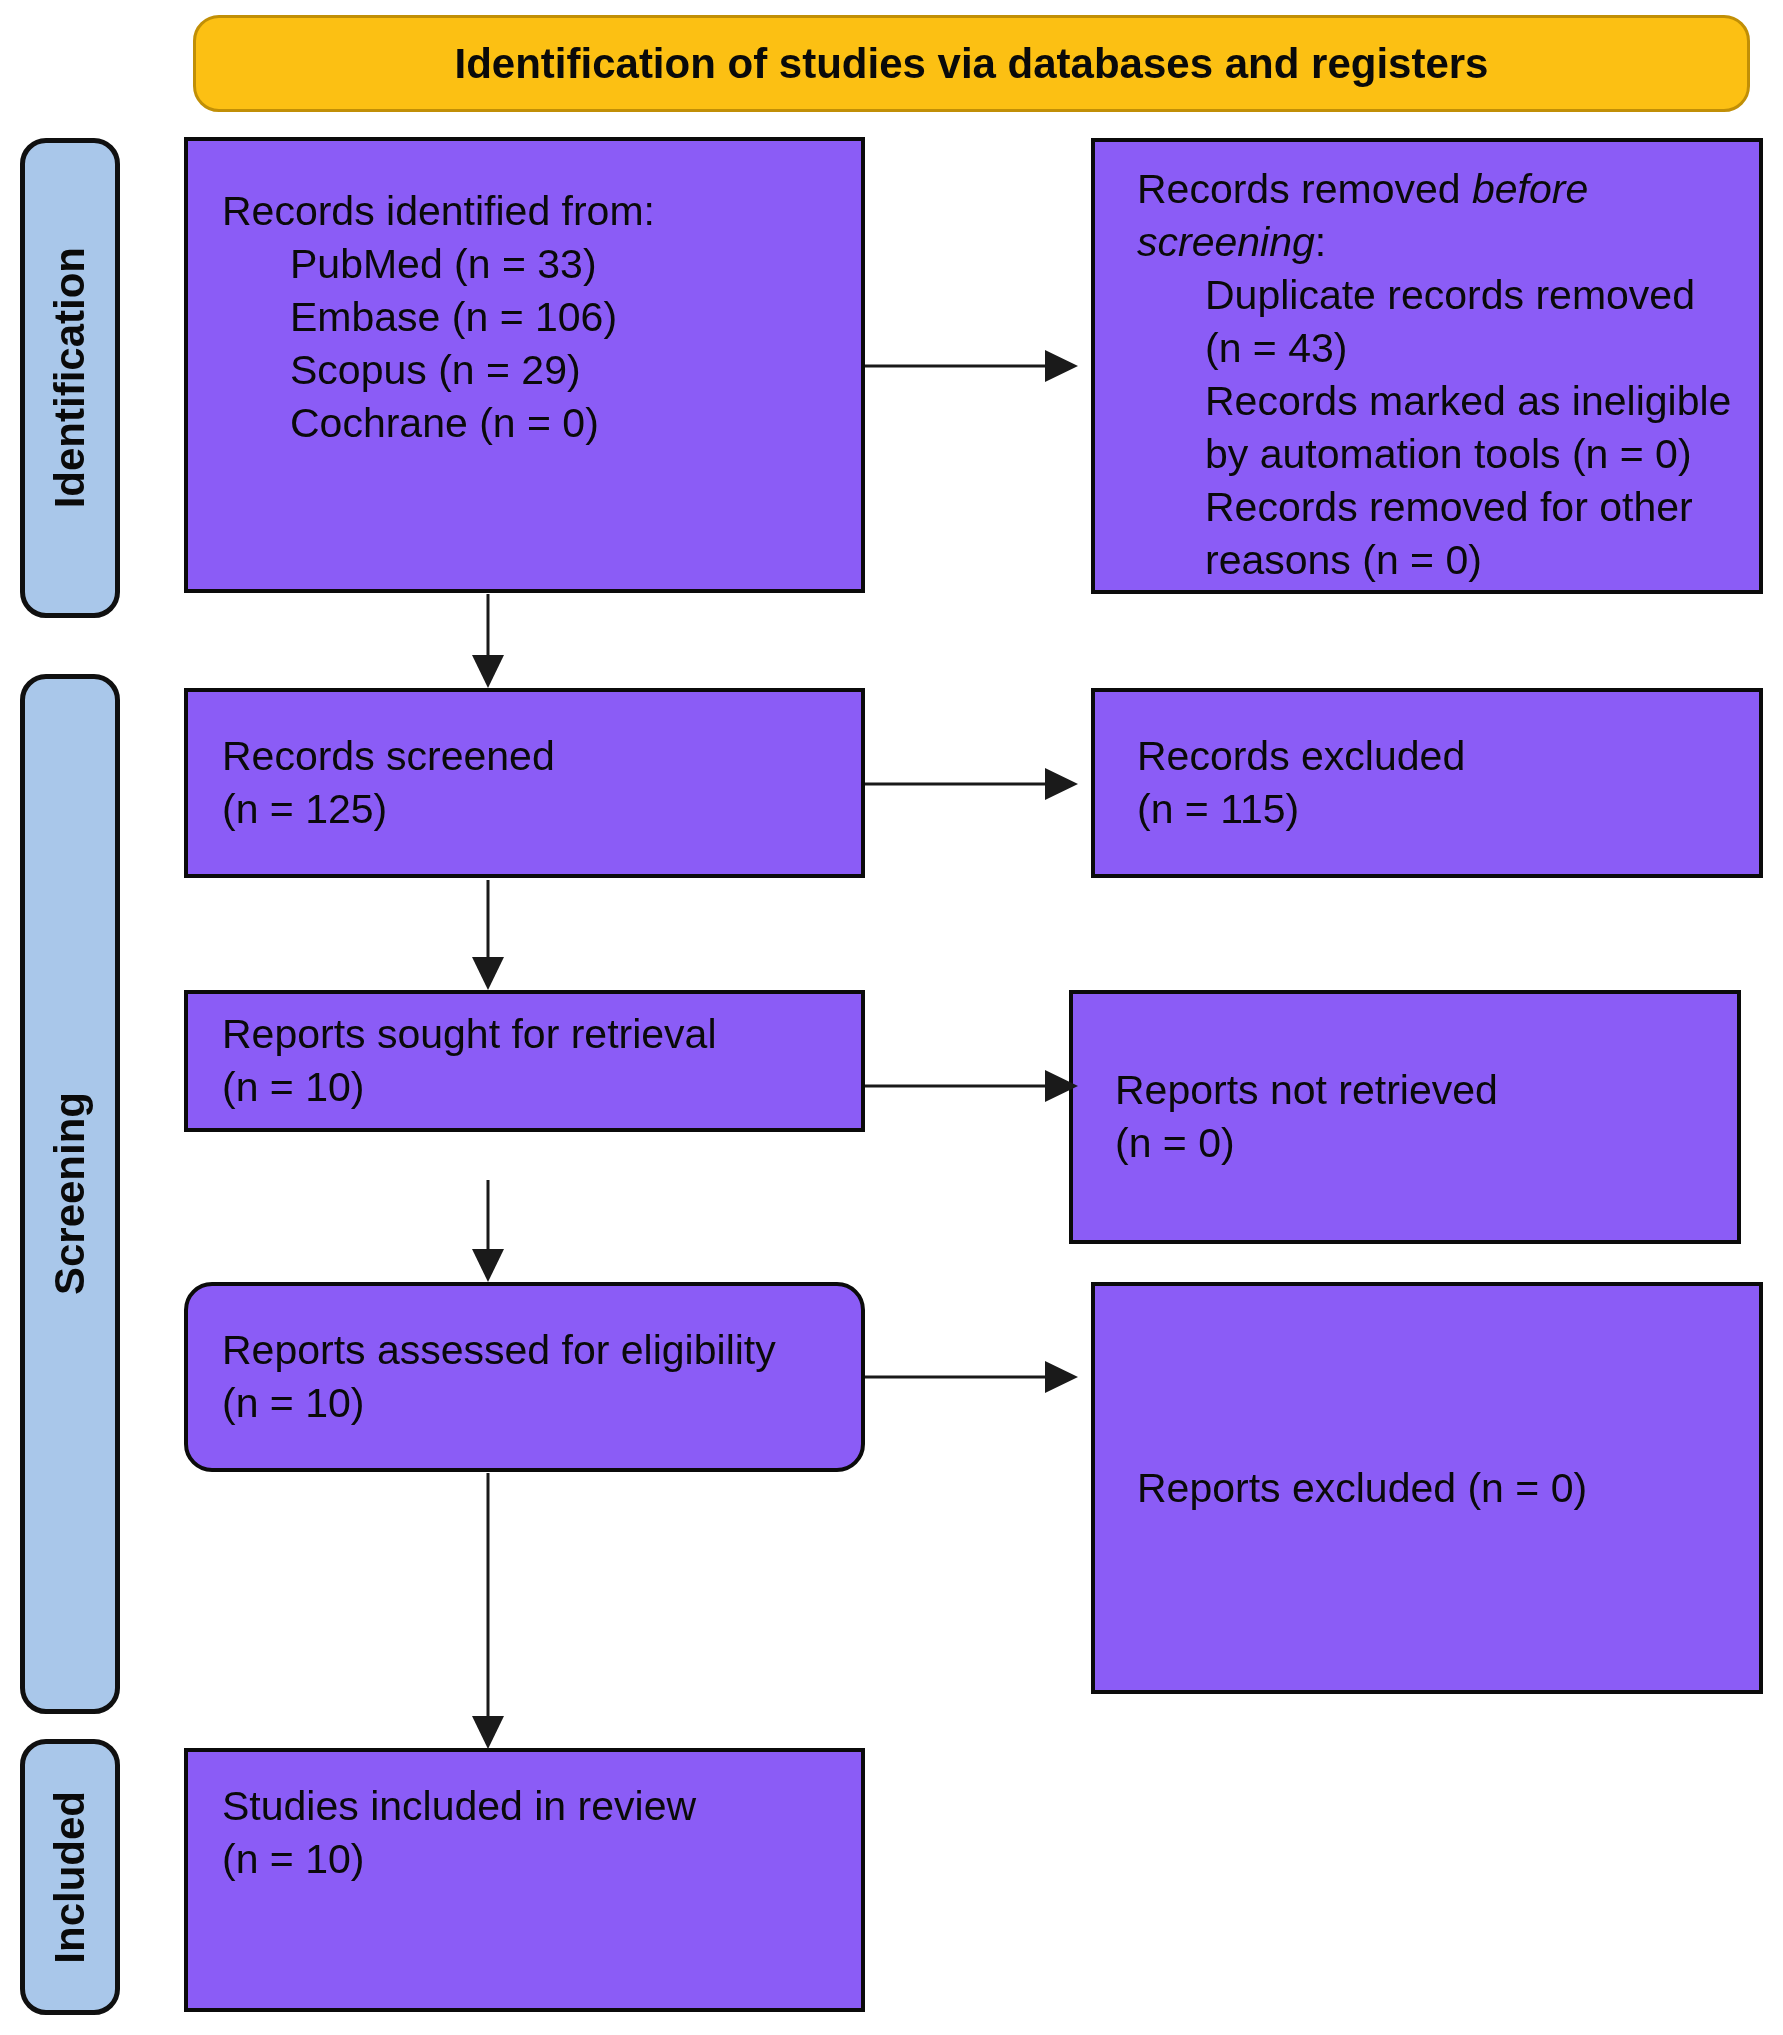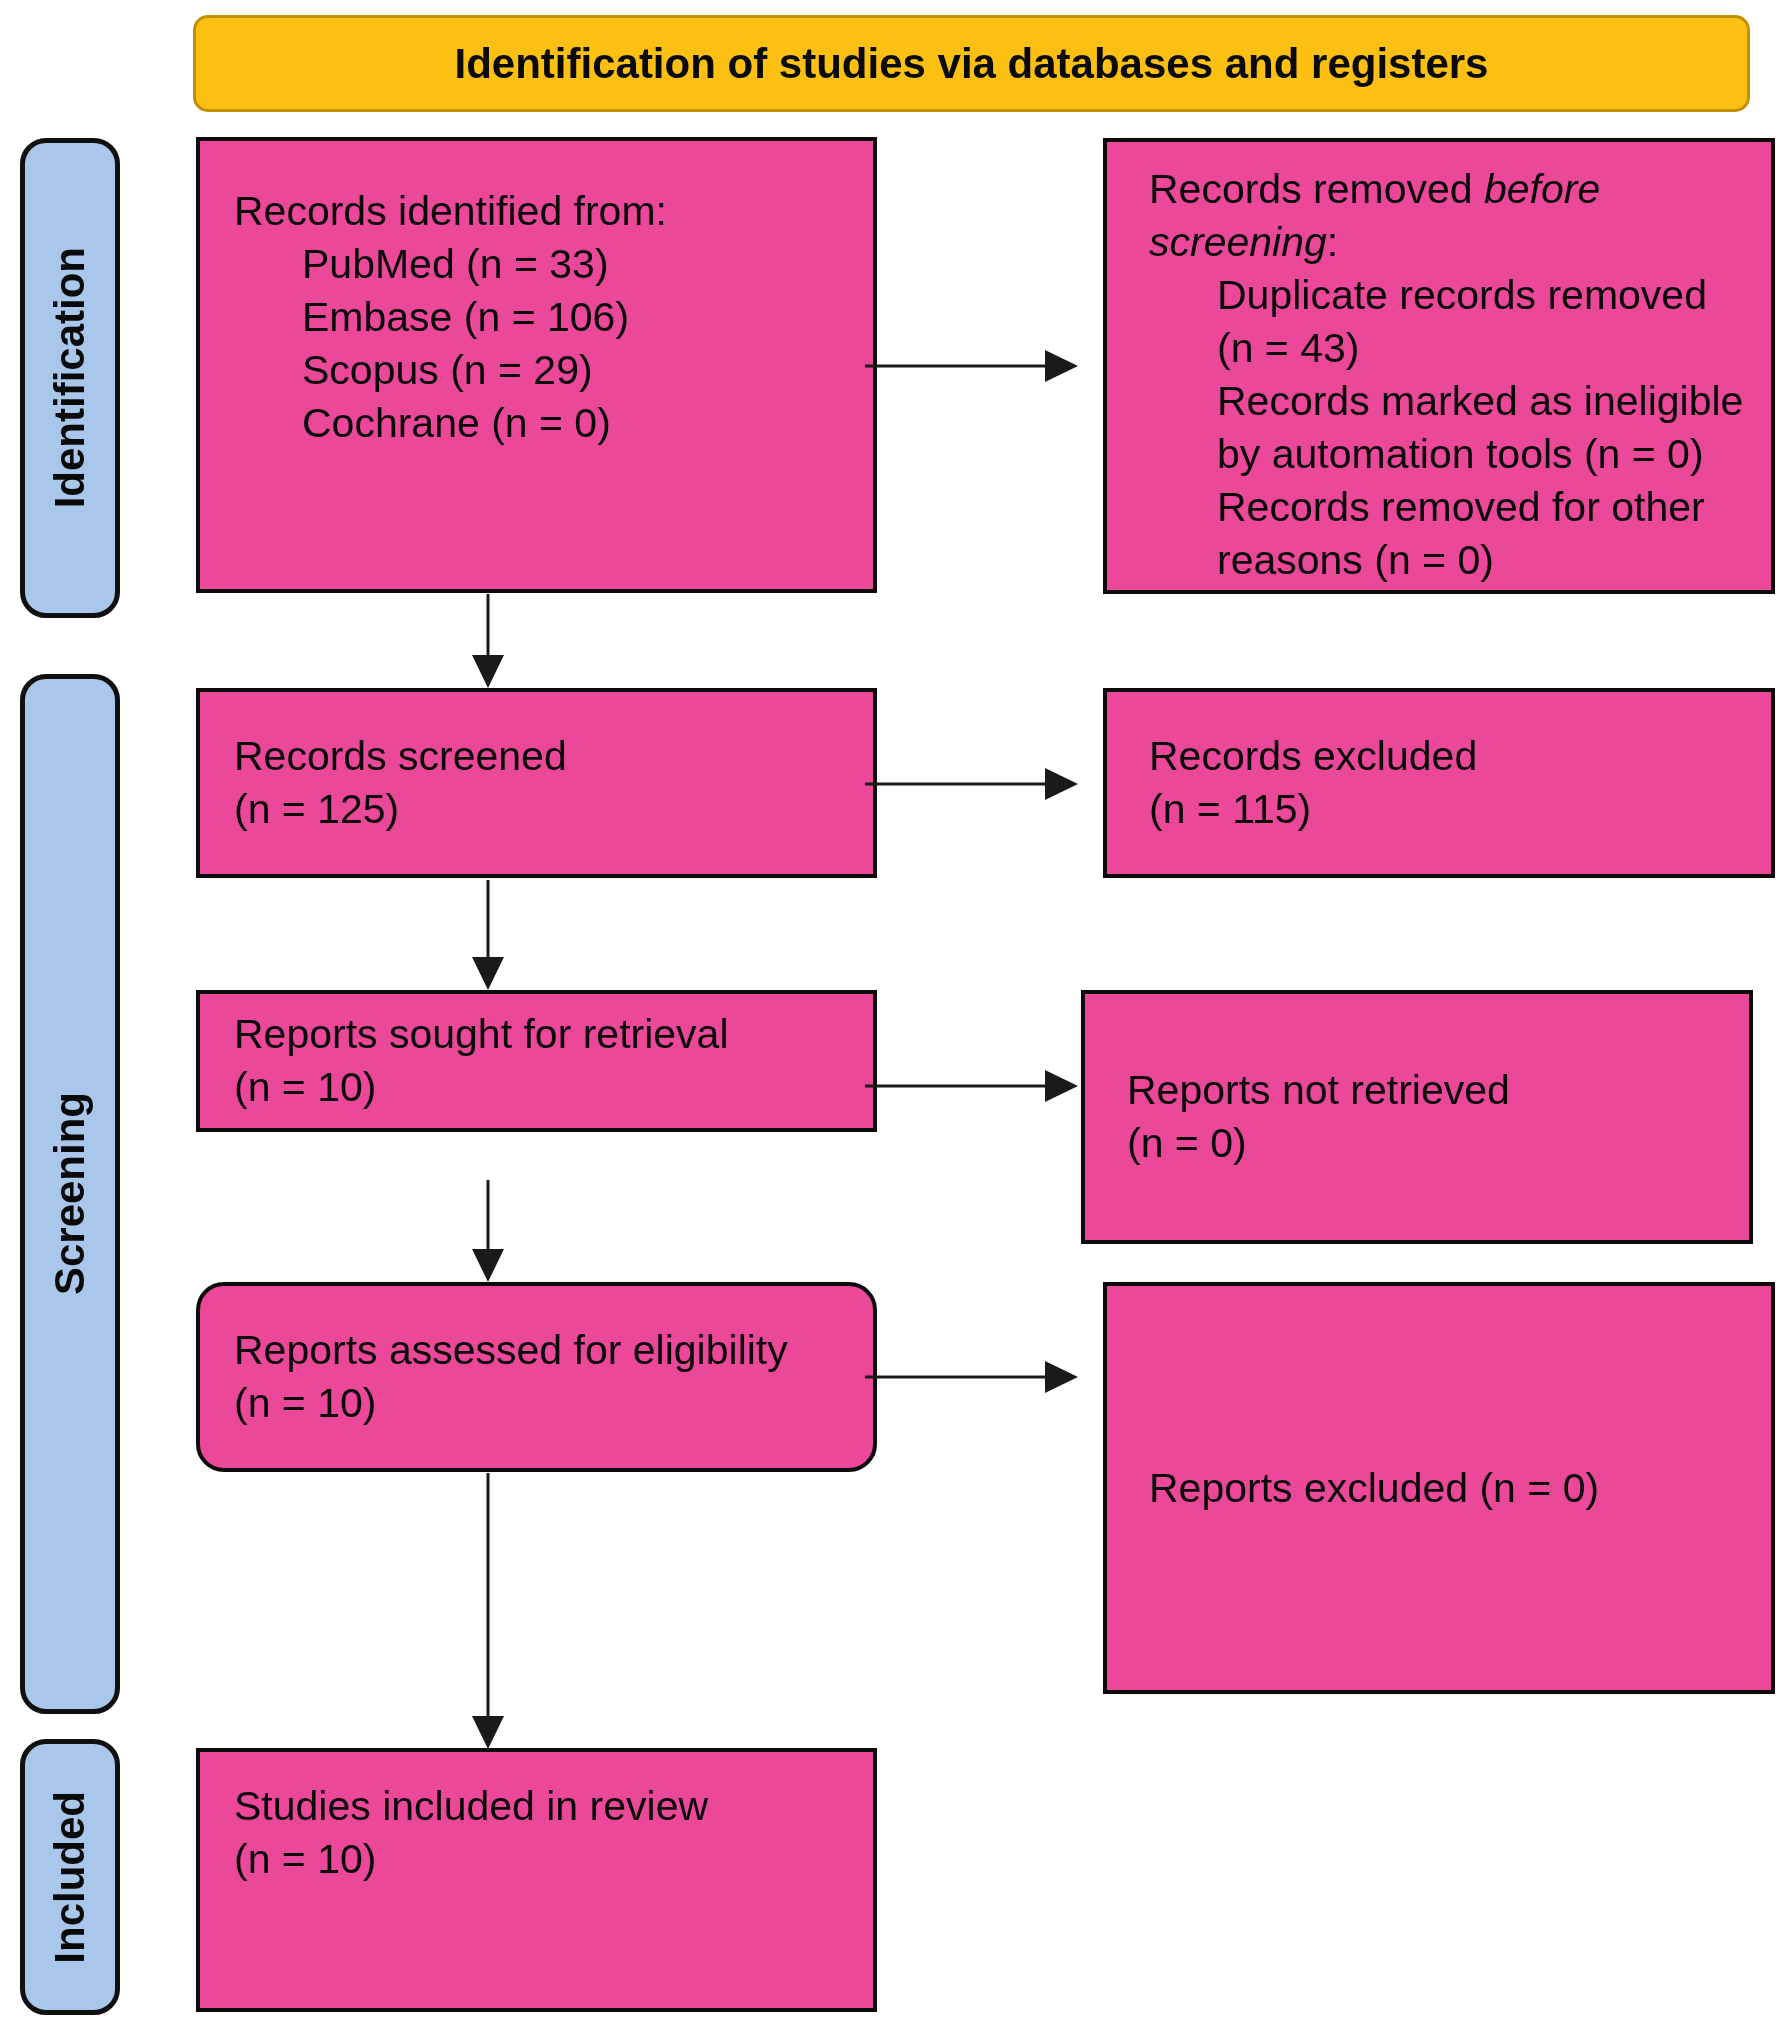--- a/index.html
+++ b/index.html
@@ -5,43 +5,43 @@
   html,body{margin:0;padding:0;background:#ffffff;}
   .canvas{
     position:relative;width:1783px;height:2035px;background:#ffffff;
     font-family:"Liberation Sans","DejaVu Sans",sans-serif;
     color:var(--text,#0a0a0a);
   }
   
   .banner{
     position:absolute;left:193px;top:15px;width:1557px;height:97px;
     box-sizing:border-box;border:3.8px solid var(--banner-border,#c18f06);
-    background:var(--banner-fill,#fcc013);border-radius:15px;
+    background:var(--banner-fill,#fcc013);border-radius:26px;
     display:flex;align-items:center;justify-content:center;
   }
   .banner-title{font-weight:bold;font-size:42px;}
   
   .stage{
     position:absolute;left:20.4px;width:100px;box-sizing:border-box;
     background:var(--stage-fill,#a9c7ea);
     border:5.3px solid var(--stage-border,#101010);border-radius:26px;
     display:flex;align-items:center;justify-content:center;
   }
   .stage-identification{top:138px;height:480px;}
   .stage-screening{top:674px;height:1040px;}
   .stage-included{top:1739px;height:276px;}
   .stage-label{
     writing-mode:vertical-rl;transform:rotate(180deg);
     font-weight:bold;font-size:42px;white-space:nowrap;
   }
   
   .fbox{
-    position:absolute;background:#ec4899;box-sizing:border-box;
+    position:absolute;background:#8b5cf6;box-sizing:border-box;
     border:4.5px solid var(--box-border,#0b0b0b);
-    font-size:41px;line-height:53px;margin-left:12px;
+    font-size:41px;line-height:53px;
   }
   .box-records-identified{left:184px;top:137px;width:681px;height:456px;padding:44px 19px 0 34px;}
   .box-records-removed{left:1091px;top:138px;width:672px;height:456px;padding:21px 19px 0 42px;}
   .box-records-screened{left:184px;top:688px;width:681px;height:190px;}
   .box-records-excluded{left:1091px;top:688px;width:672px;height:190px;}
   .box-reports-sought{left:184px;top:990px;width:681px;height:142px;}
   .box-reports-not-retrieved{left:1069px;top:990px;width:672px;height:254px;}
   .box-reports-assessed{left:184px;top:1282px;width:681px;height:190px;border-radius:28px;}
   .box-reports-excluded{left:1091px;top:1282px;width:672px;height:412px;}
   .box-studies-included{left:184px;top:1748px;width:681px;height:264px;padding:28px 19px 0 34px;}

